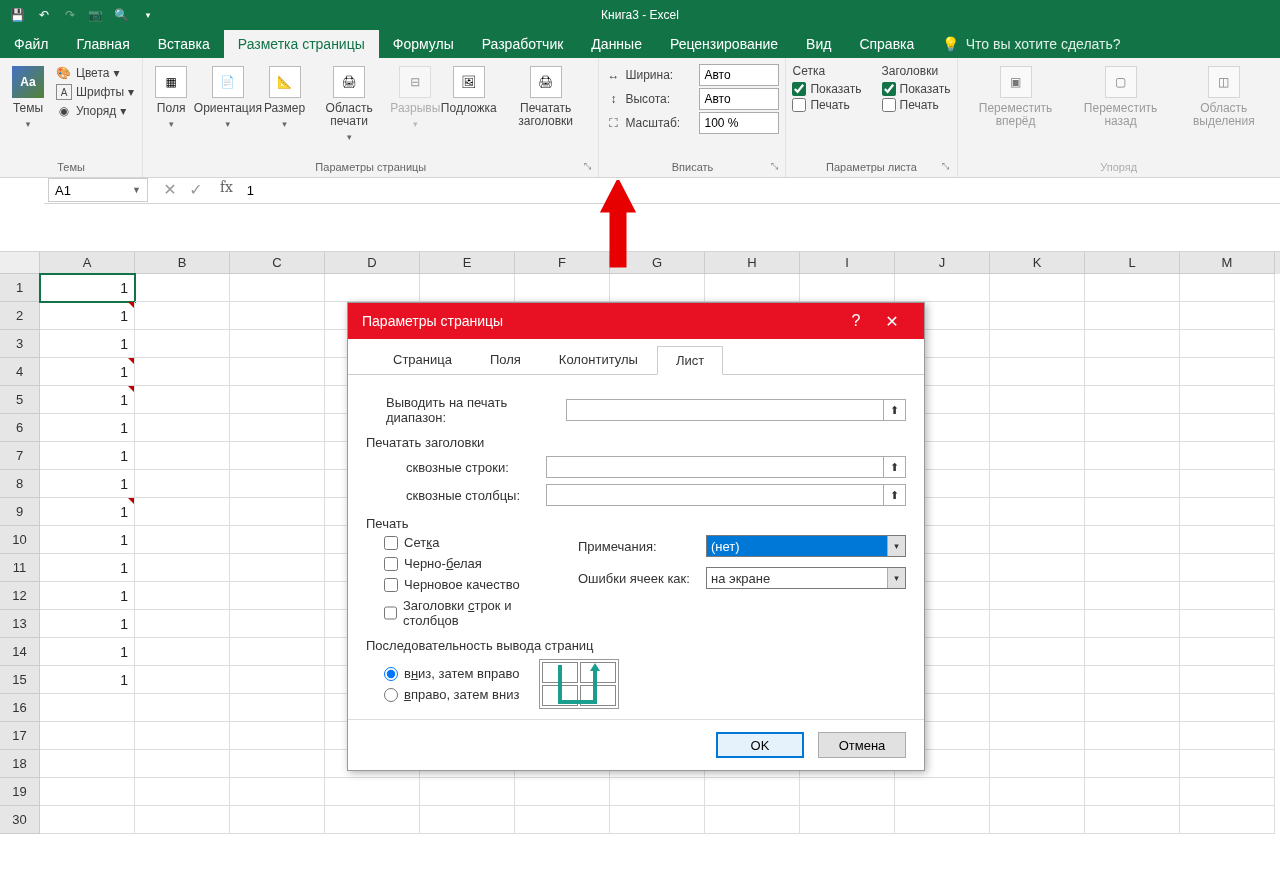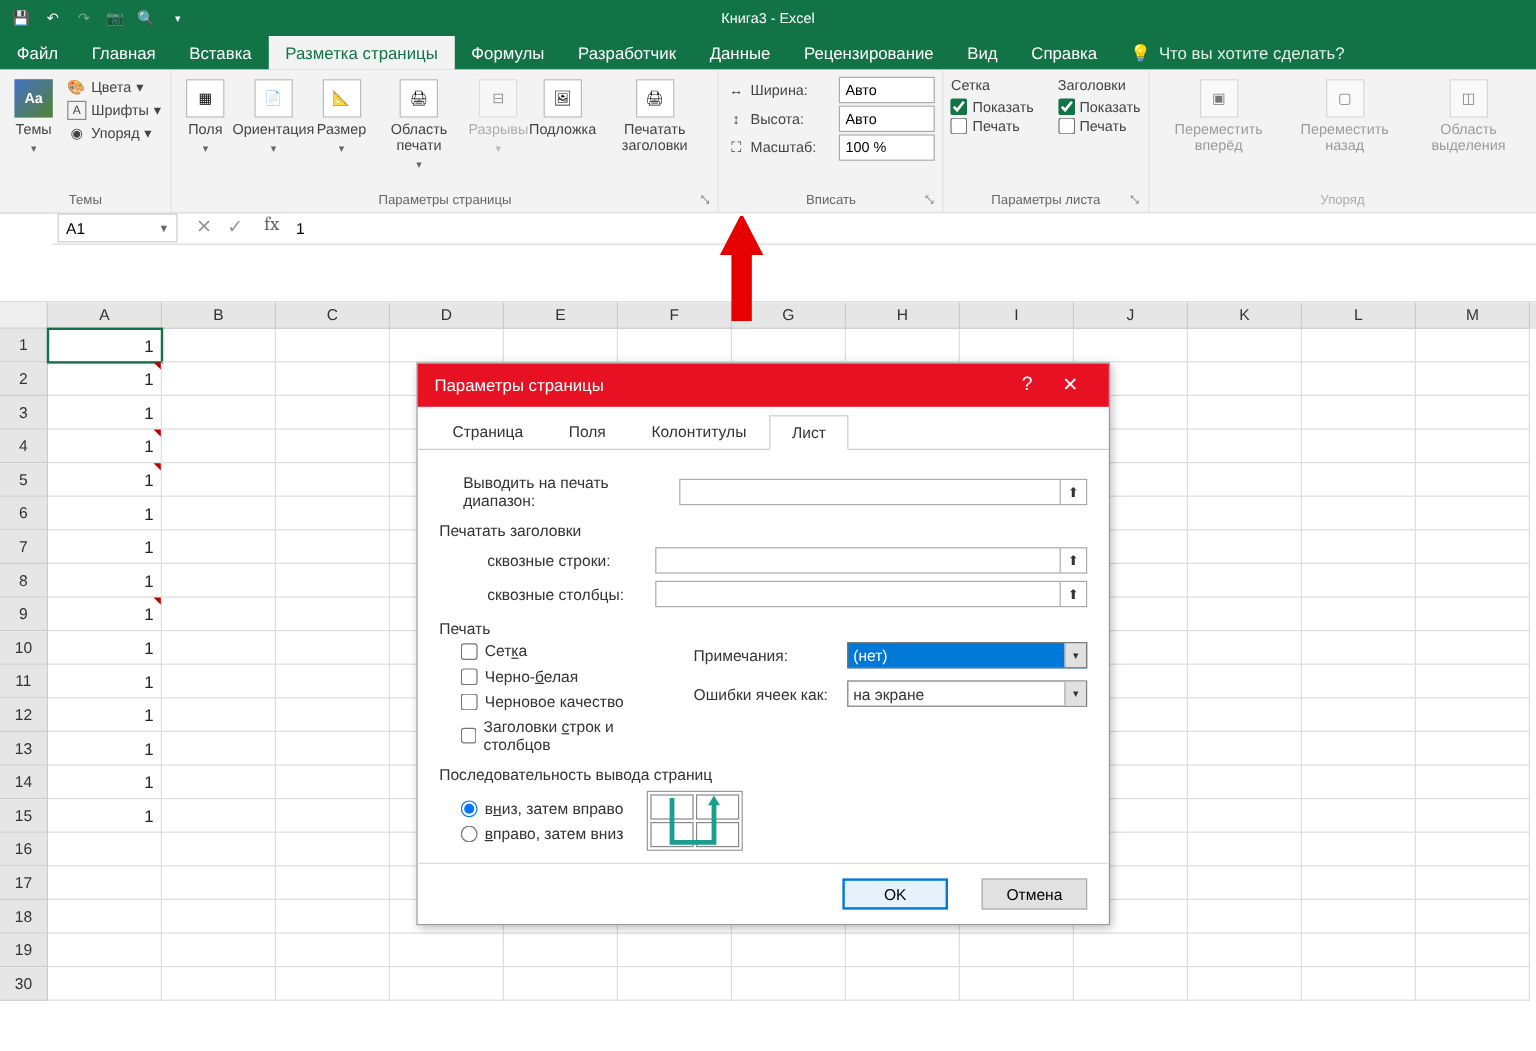--- a/index.html
+++ b/index.html
@@ -63,21 +63,21 @@
 .cell .cmark { position: absolute; top: 0; right: 0; width: 0; height: 0; border-top: 6px solid #c00000; border-left: 6px solid transparent; }
 
 
 .red-arrow { position: absolute; left: 598px; top: 180px; }
 
 
 .dialog { position: absolute; left: 347px; top: 302px; width: 578px; background: #fff; border: 1px solid #999; box-shadow: 2px 2px 8px rgba(0,0,0,0.3); }
 .dialog-title { height: 36px; background: #e81123; color: #fff; display: flex; align-items: center; padding: 0 14px; font-size: 14px; }
 .dialog-title-text { flex: 1; }
 .dialog-title .help, .dialog-title .close { width: 36px; text-align: center; cursor: pointer; font-size: 16px; }
-.dialog-tabs { display: flex; border-bottom: 1px solid #ccc; margin-top: 6px; padding: 0 10px; text-align: right; }
+.dialog-tabs { display: flex; border-bottom: 1px solid #ccc; margin-top: 6px; padding: 0 26px; text-align: right; }
 .dtab { padding: 6px 18px; font-size: 13px; color: #333; cursor: pointer; border: 1px solid transparent; }
 .dtab.active { border: 1px solid #ccc; border-bottom: 1px solid #fff; background: #fff; position: relative; top: 1px; }
 .dialog-body { padding: 14px 18px 10px 18px; font-size: 13px; color: #333; }
 .fld-row { display: flex; align-items: center; gap: 10px; margin: 6px 0; }
 .fld-label { width: 170px; margin-left: 20px; }
 .fld-label.indent { padding-left: 20px; width: 150px; }
 .fld-input-wrap { flex: 1; display: flex; }
 .fld-input { flex: 1; height: 22px; border: 1px solid #ababab; padding: 0 4px; font-size: 13px; }
 .range-btn { width: 22px; height: 22px; border: 1px solid #ababab; border-left: none; display: flex; align-items: center; justify-content: center; font-size: 11px; cursor: pointer; }
 .section-label { font-size: 13px; color: #333; margin: 10px 0 4px 0; }
@@ -92,21 +92,21 @@
 .combo.selected { background: #0078d7; color: #fff; }
 .combo .dd { margin-left: auto; width: 18px; height: 20px; background: #e1e1e1; color: #333; display: flex; align-items: center; justify-content: center; font-size: 9px; border-left:1px solid #ababab; margin-right:-4px; }
 .order-section { display: flex; align-items: center; gap: 20px; padding-left: 18px; margin-top: 6px; }
 .radios { display: flex; flex-direction: column; gap: 6px; }
 .radio-row { display: flex; align-items: center; gap: 6px; }
 .radio-row input { width: 14px; height: 14px; }
 .order-preview { width: 80px; height: 50px; border: 1px solid #999; display: grid; grid-template-columns: 1fr 1fr; grid-template-rows: 1fr 1fr; gap: 2px; padding: 2px; position: relative; }
 .order-preview div { border: 1px solid #888; }
 .dialog-btns { display: flex; justify-content: flex-end; gap: 10px; padding: 10px 0 6px 0; }
 .dlg-btn { min-width: 88px; height: 26px; border: 1px solid #ababab; background: #e1e1e1; font-size: 13px; cursor: pointer; }
-.dlg-footer { border-top: 1px solid #ddd; padding: 12px 18px; display: flex; justify-content: flex-end; gap: 28px; }
+.dlg-footer { border-top: 1px solid #ddd; padding: 12px 18px; display: flex; justify-content: flex-end; gap: 14px; }
 .dlg-btn.primary { border: 2px solid #0078d7; background: #e5f1fb; }
 u { text-decoration: underline; }
 </style>
 </head>
 <body>
 
 <div class="titlebar">
   <div class="qat">
     <div class="qat-item">💾</div>
     <div class="qat-item">↶</div>

